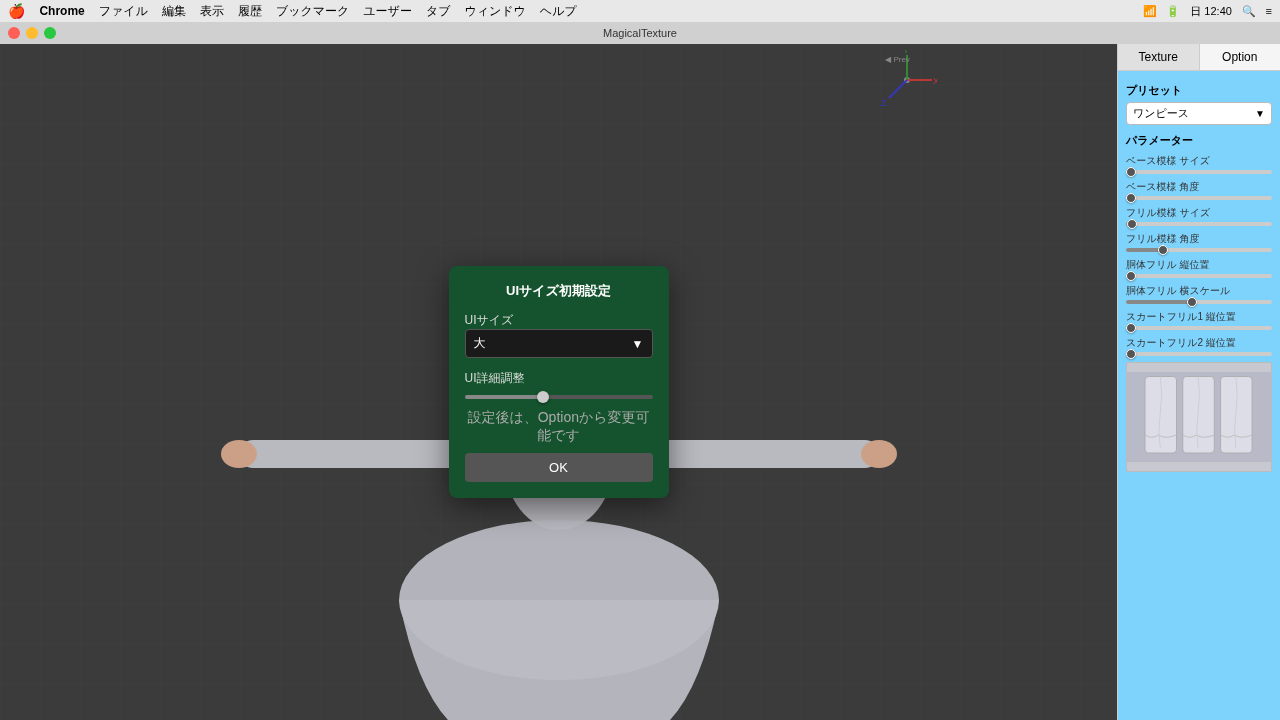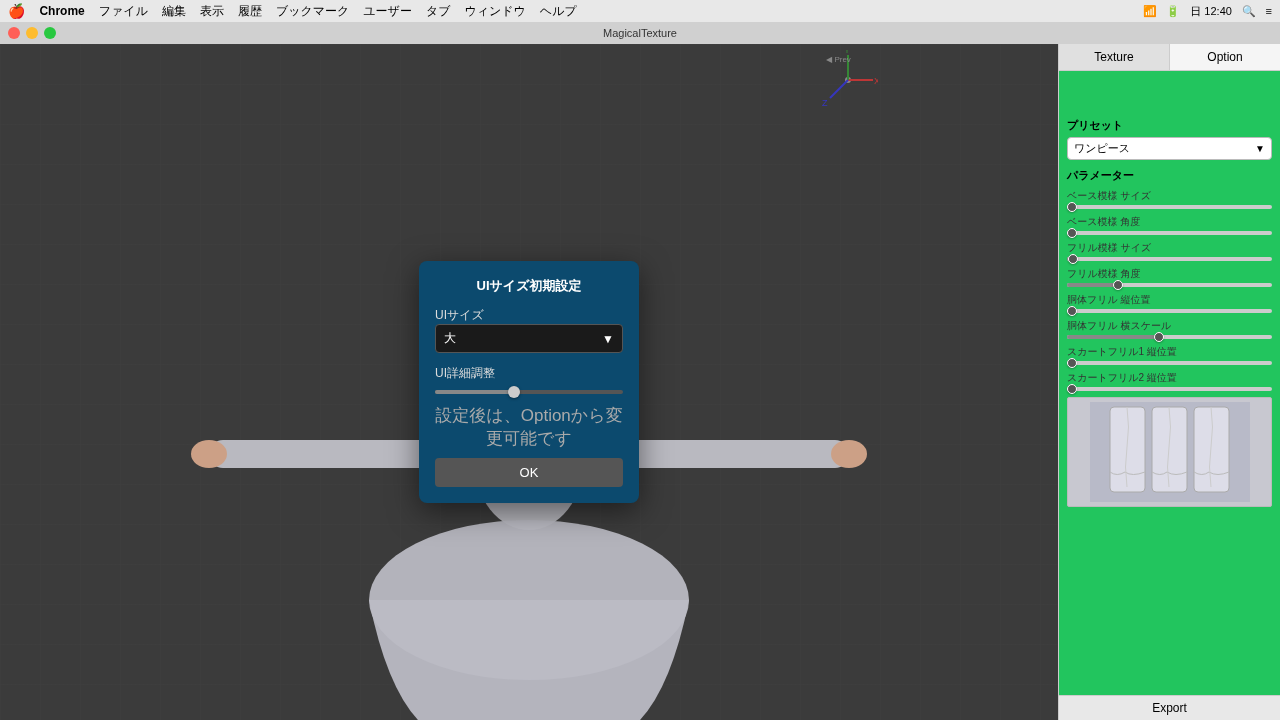--- a/index.html
+++ b/index.html
@@ -119,26 +119,25 @@
     }
 
     
     .character-svg {
       width: 100%;
       height: 100%;
     }
 
     
     #right-panel {
-      width: 222px;
-      background: #22c55e;
+      width: 163px;
+      background: #7dd3fc;
       display: flex;
       flex-direction: column;
       border-left: 1px solid #ccc;
-      gap: 35px;
     }
 
     
     .panel-tabs {
       display: flex;
       border-bottom: 1px solid #ccc;
     }
     .panel-tab {
       flex: 1;
       padding: 6px 4px;
@@ -251,21 +250,21 @@
       inset: 0;
       background: rgba(0,0,0,0.2);
       display: flex;
       align-items: center;
       justify-content: center;
       z-index: 50;
     }
 
     
     #dialog {
-      background: #0c4a6e;
+      background: #14532d;
       border-radius: 8px;
       width: 220px;
       padding: 16px;
       box-shadow: 0 8px 30px rgba(0,0,0,0.5);
     }
 
     .dialog-title {
       font-size: 13px;
       font-weight: 600;
       color: #fff;
@@ -321,21 +320,21 @@
       width: 12px;
       height: 12px;
       background: #ccc;
       border-radius: 50%;
       position: absolute;
       top: -4px;
       box-shadow: 0 1px 3px rgba(0,0,0,0.4);
     }
 
     .dialog-hint {
-      font-size: 17px;
+      font-size: 14px;
       color: #aaa;
       text-align: center;
       margin-bottom: 8px;
     }
 
     .dialog-ok-btn {
       width: 100%;
       padding: 7px;
       background: #555;
       border: none;
@@ -578,15 +577,14 @@
           <path d="M62,70 Q70,75 77,70 Q85,75 97,70" stroke="#bbb" stroke-width="1" fill="none"></path>
           <path d="M104,70 Q112,75 119,70 Q127,75 139,70" stroke="#bbb" stroke-width="1" fill="none"></path>
 
           <path d="M37,5 Q40,25 37,45 Q34,65 37,85" stroke="#ccc" stroke-width="1" fill="none"></path>
           <path d="M79,5 Q82,25 79,45 Q76,65 79,85" stroke="#ccc" stroke-width="1" fill="none"></path>
           <path d="M121,5 Q124,25 121,45 Q118,65 121,85" stroke="#ccc" stroke-width="1" fill="none"></path>
         </svg>
       </div>
     </div>
 
-    <div class="export-btn">Export</div>
   </div>
 </div>
 
 </body></html>

